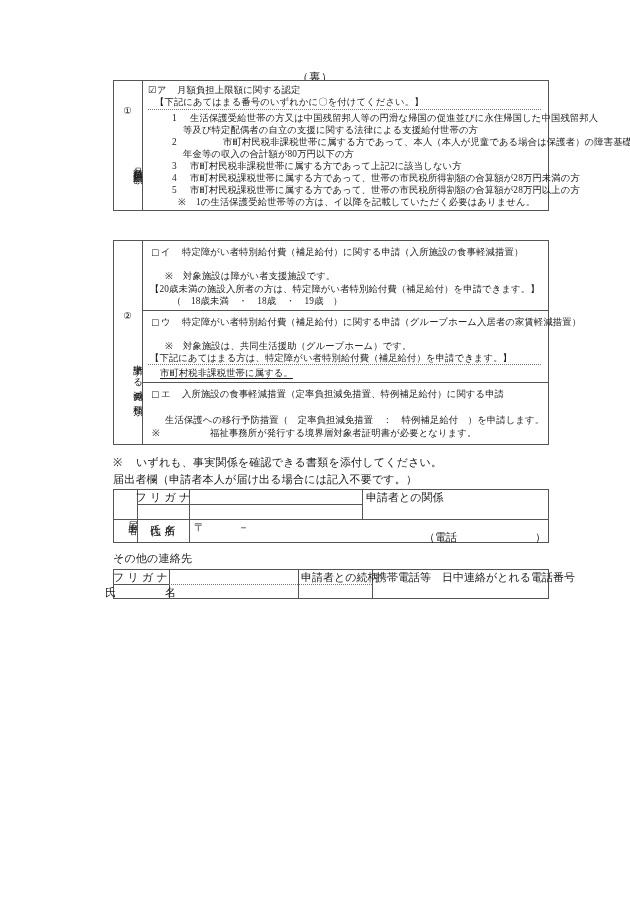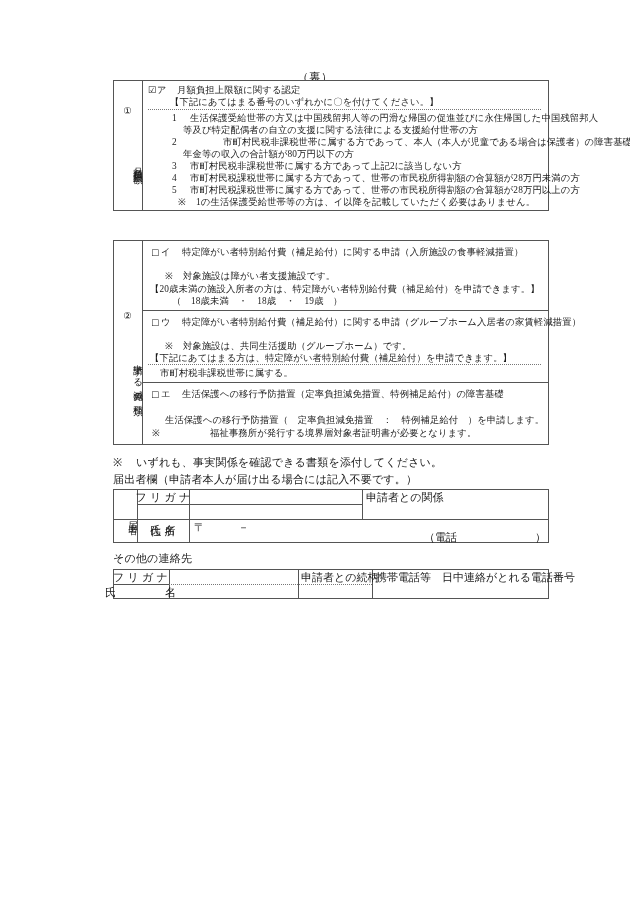--- a/index.html
+++ b/index.html
@@ -76,21 +76,21 @@
 
   
   .txt {
     position: absolute;
     font-size: 9.3px;
     line-height: 12.6px;
     white-space: nowrap;
     letter-spacing: 0.15px;
   }
   .bx { font-family: "DejaVu Sans", sans-serif; font-size: 8.6px; }
-  .ul { text-underline-offset: 2px; }
+  .ul { text-decoration: underline; text-underline-offset: 2px; }
 
   
   .note {
     position: absolute;
     font-size: 11px;
     line-height: 15px;
     white-space: nowrap;
     letter-spacing: 0.2px;
   }
 
@@ -118,21 +118,21 @@
   <div class="frame" style="left:113px; top:80px; width:436px; height:131px;"></div>
   <div class="vline" style="left:142px; top:80px; height:131px;"></div>
 
   <div class="vnum" style="left:113px; top:105px; width:29px;">①</div>
   <div class="vlabel" style="left:113px; top:119px; width:29px; height:90px;">月額負担上限額</div>
 
   <div class="txt" style="left:148px; top:84px;">☑</div>
   <div class="txt" style="left:157px; top:84px;">ア</div>
   <div class="txt" style="left:177px; top:84px;">月額負担上限額に関する認定</div>
 
-  <div class="txt" style="left:155px; top:96px;margin-left:15px;">【下記にあてはまる番号のいずれかに〇を付けてください。】</div>
+  <div class="txt" style="left:155px; top:96px;">【下記にあてはまる番号のいずれかに〇を付けてください。】</div>
   <div class="dotline" style="left:148px; top:109px; width:393px;"></div>
 
   <div class="txt" style="left:172px; top:112px;">1</div>
   <div class="txt" style="left:190px; top:112px;">生活保護受給世帯の方又は中国残留邦人等の円滑な帰国の促進並びに永住帰国した中国残留邦人</div>
   <div class="txt" style="left:183px; top:124px;">等及び特定配偶者の自立の支援に関する法律による支援給付世帯の方</div>
 
   <div class="txt" style="left:172px; top:136px;">2</div>
   <div class="txt" style="left:190px; top:136px;margin-left:33px;">市町村民税非課税世帯に属する方であって、本人（本人が児童である場合は保護者）の障害基礎</div>
   <div class="txt" style="left:183px; top:148px;">年金等の収入の合計額が80万円以下の方</div>
 
@@ -172,21 +172,21 @@
   <div class="txt" style="left:165px; top:340px;">※</div>
   <div class="txt" style="left:150px; top:352px;">【下記にあてはまる方は、特定障がい者特別給付費（補足給付）を申請できます。】</div>
   <div class="txt" style="left:183px; top:340px;">対象施設は、共同生活援助（グループホーム）です。</div>
   <div class="dotline" style="left:148px; top:364px; width:393px;"></div>
   <div class="txt ul" style="left:160px; top:367px;">市町村税非課税世帯に属する。</div>
 
   <div class="hline" style="left:142px; top:382px; width:406px;"></div>
 
   <div class="txt bx" style="left:151px; top:388px;">□</div>
   <div class="txt" style="left:161px; top:388px;">エ</div>
-  <div class="txt" style="left:182px; top:388px;">生活保護への移行予防措置（定率負担減免措置、特例補足給付）の障害基礎</div>
+  <div class="txt" style="left:182px; top:388px;">入所施設の食事軽減措置（定率負担減免措置、特例補足給付）に関する申請</div>
 
   <div class="txt" style="left:165px; top:414px;">生活保護への移行予防措置（　定率負担減免措置　：　特例補足給付　）を申請します。</div>
   <div class="txt" style="left:152px; top:427px;">※</div>
   <div class="txt" style="left:170px; top:427px;margin-left:40px;">福祉事務所が発行する境界層対象者証明書が必要となります。</div>
 
   <div class="note" style="left:113px; top:455px;">※</div>
   <div class="note" style="left:136px; top:455px;">いずれも、事実関係を確認できる書類を添付してください。</div>
   <div class="note" style="left:113px; top:472px;">届出者欄（申請者本人が届け出る場合には記入不要です。）</div>
 
   <div class="frame" style="left:113px; top:489px; width:436px; height:54px;"></div>

